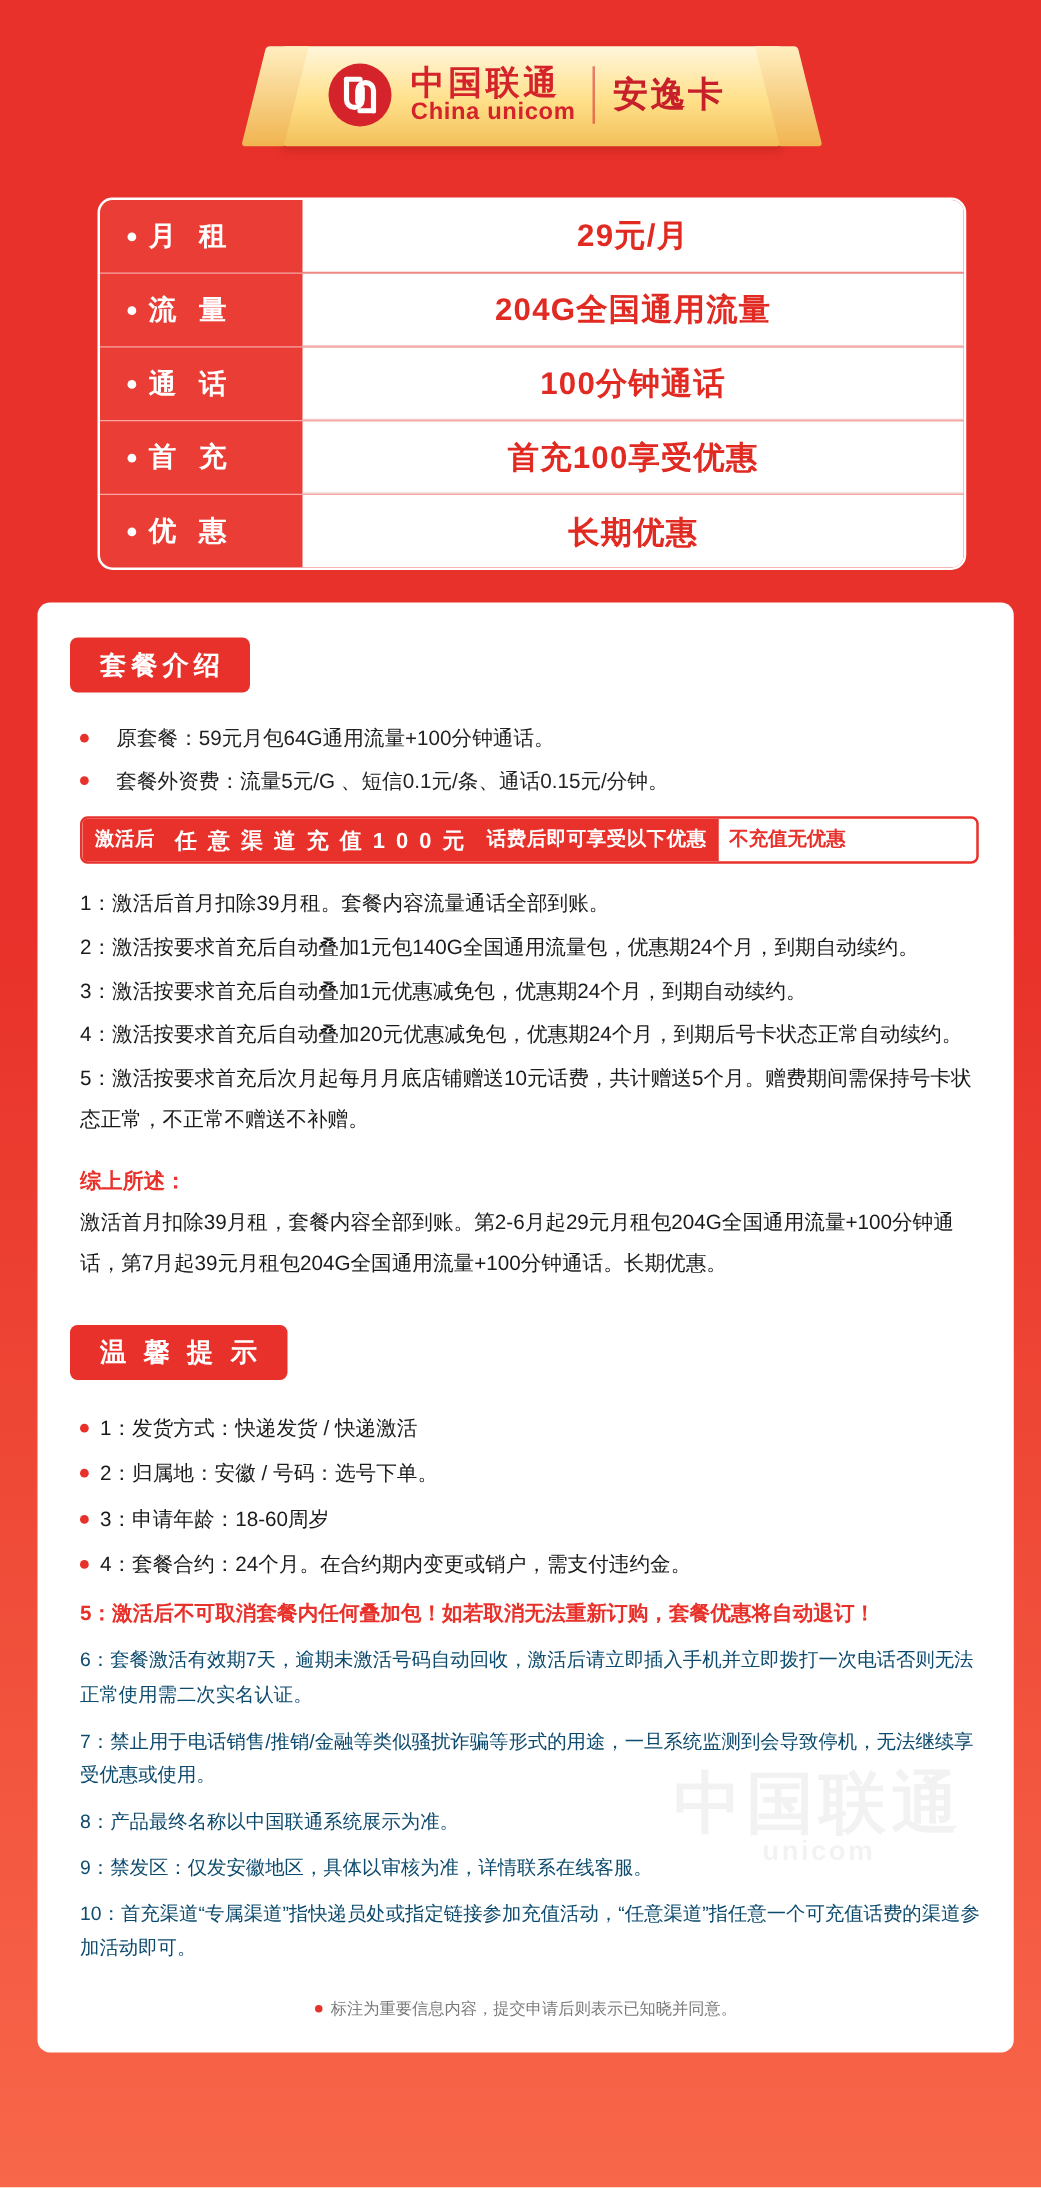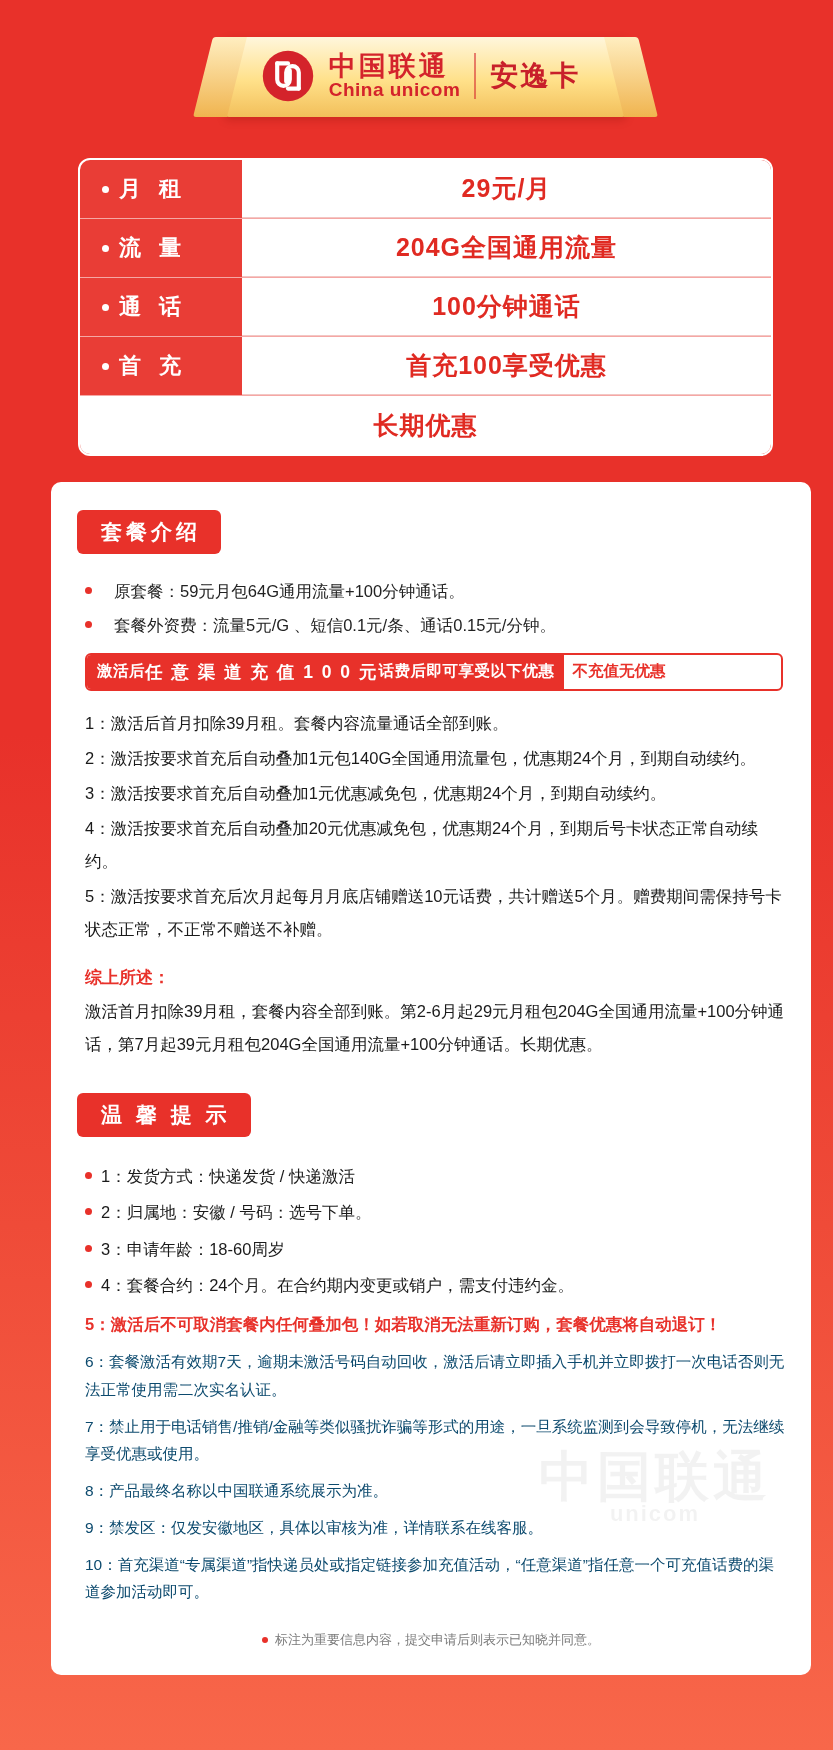--- a/index.html
+++ b/index.html
@@ -138,21 +138,21 @@
     font-weight: bold;
     border-bottom: 1px solid #f3c7c4;
     letter-spacing: 1px;
   }
   .spec-row:last-child .spec-value { border-bottom: none; }
   .spec-row:first-child .spec-value { border-top-right-radius: 9px; }
   .spec-row:last-child .spec-value { border-bottom-right-radius: 9px; }
 
   
   .sheet {
-    margin: 26px 22px 0 33px;
+    margin: 26px 22px 0 12px;
     background: #ffffff;
     border-radius: 10px;
     padding: 18px 26px 26px 26px;
     position: relative;
     overflow: hidden;
   }
   .watermark {
     position: absolute;
     right: 40px;
     bottom: 150px;
@@ -208,20 +208,21 @@
     background: #e8312a;
     color: #fff;
     font-size: 15.5px;
     font-weight: bold;
     padding: 0 10px;
     height: 100%;
     display: flex;
     align-items: center;
     white-space: nowrap;
     letter-spacing: .5px;
+    gap: 16px;
   }
   .hb-left .big { font-size: 17.5px; letter-spacing: 2px; }
   .hb-right {
     color: #e8312a;
     font-size: 15.5px;
     font-weight: bold;
     padding: 0 8px;
     white-space: nowrap;
   }
 
@@ -336,20 +337,24 @@
 
       <div class="spec-row">
         <div class="spec-label">
           <span class="dot"></span>
           <span>首 充</span>
         </div>
         <div class="spec-value">首充100享受优惠</div>
       </div>
 
       <div class="spec-row">
+        <div class="spec-label">
+          <span class="dot"></span>
+          <span>优 惠</span>
+        </div>
         <div class="spec-value">长期优惠</div>
       </div>
 
     </div>
 
     <div class="sheet">
 
       <div class="watermark">
         <span>中国联通</span>
         <small>unicom</small>

